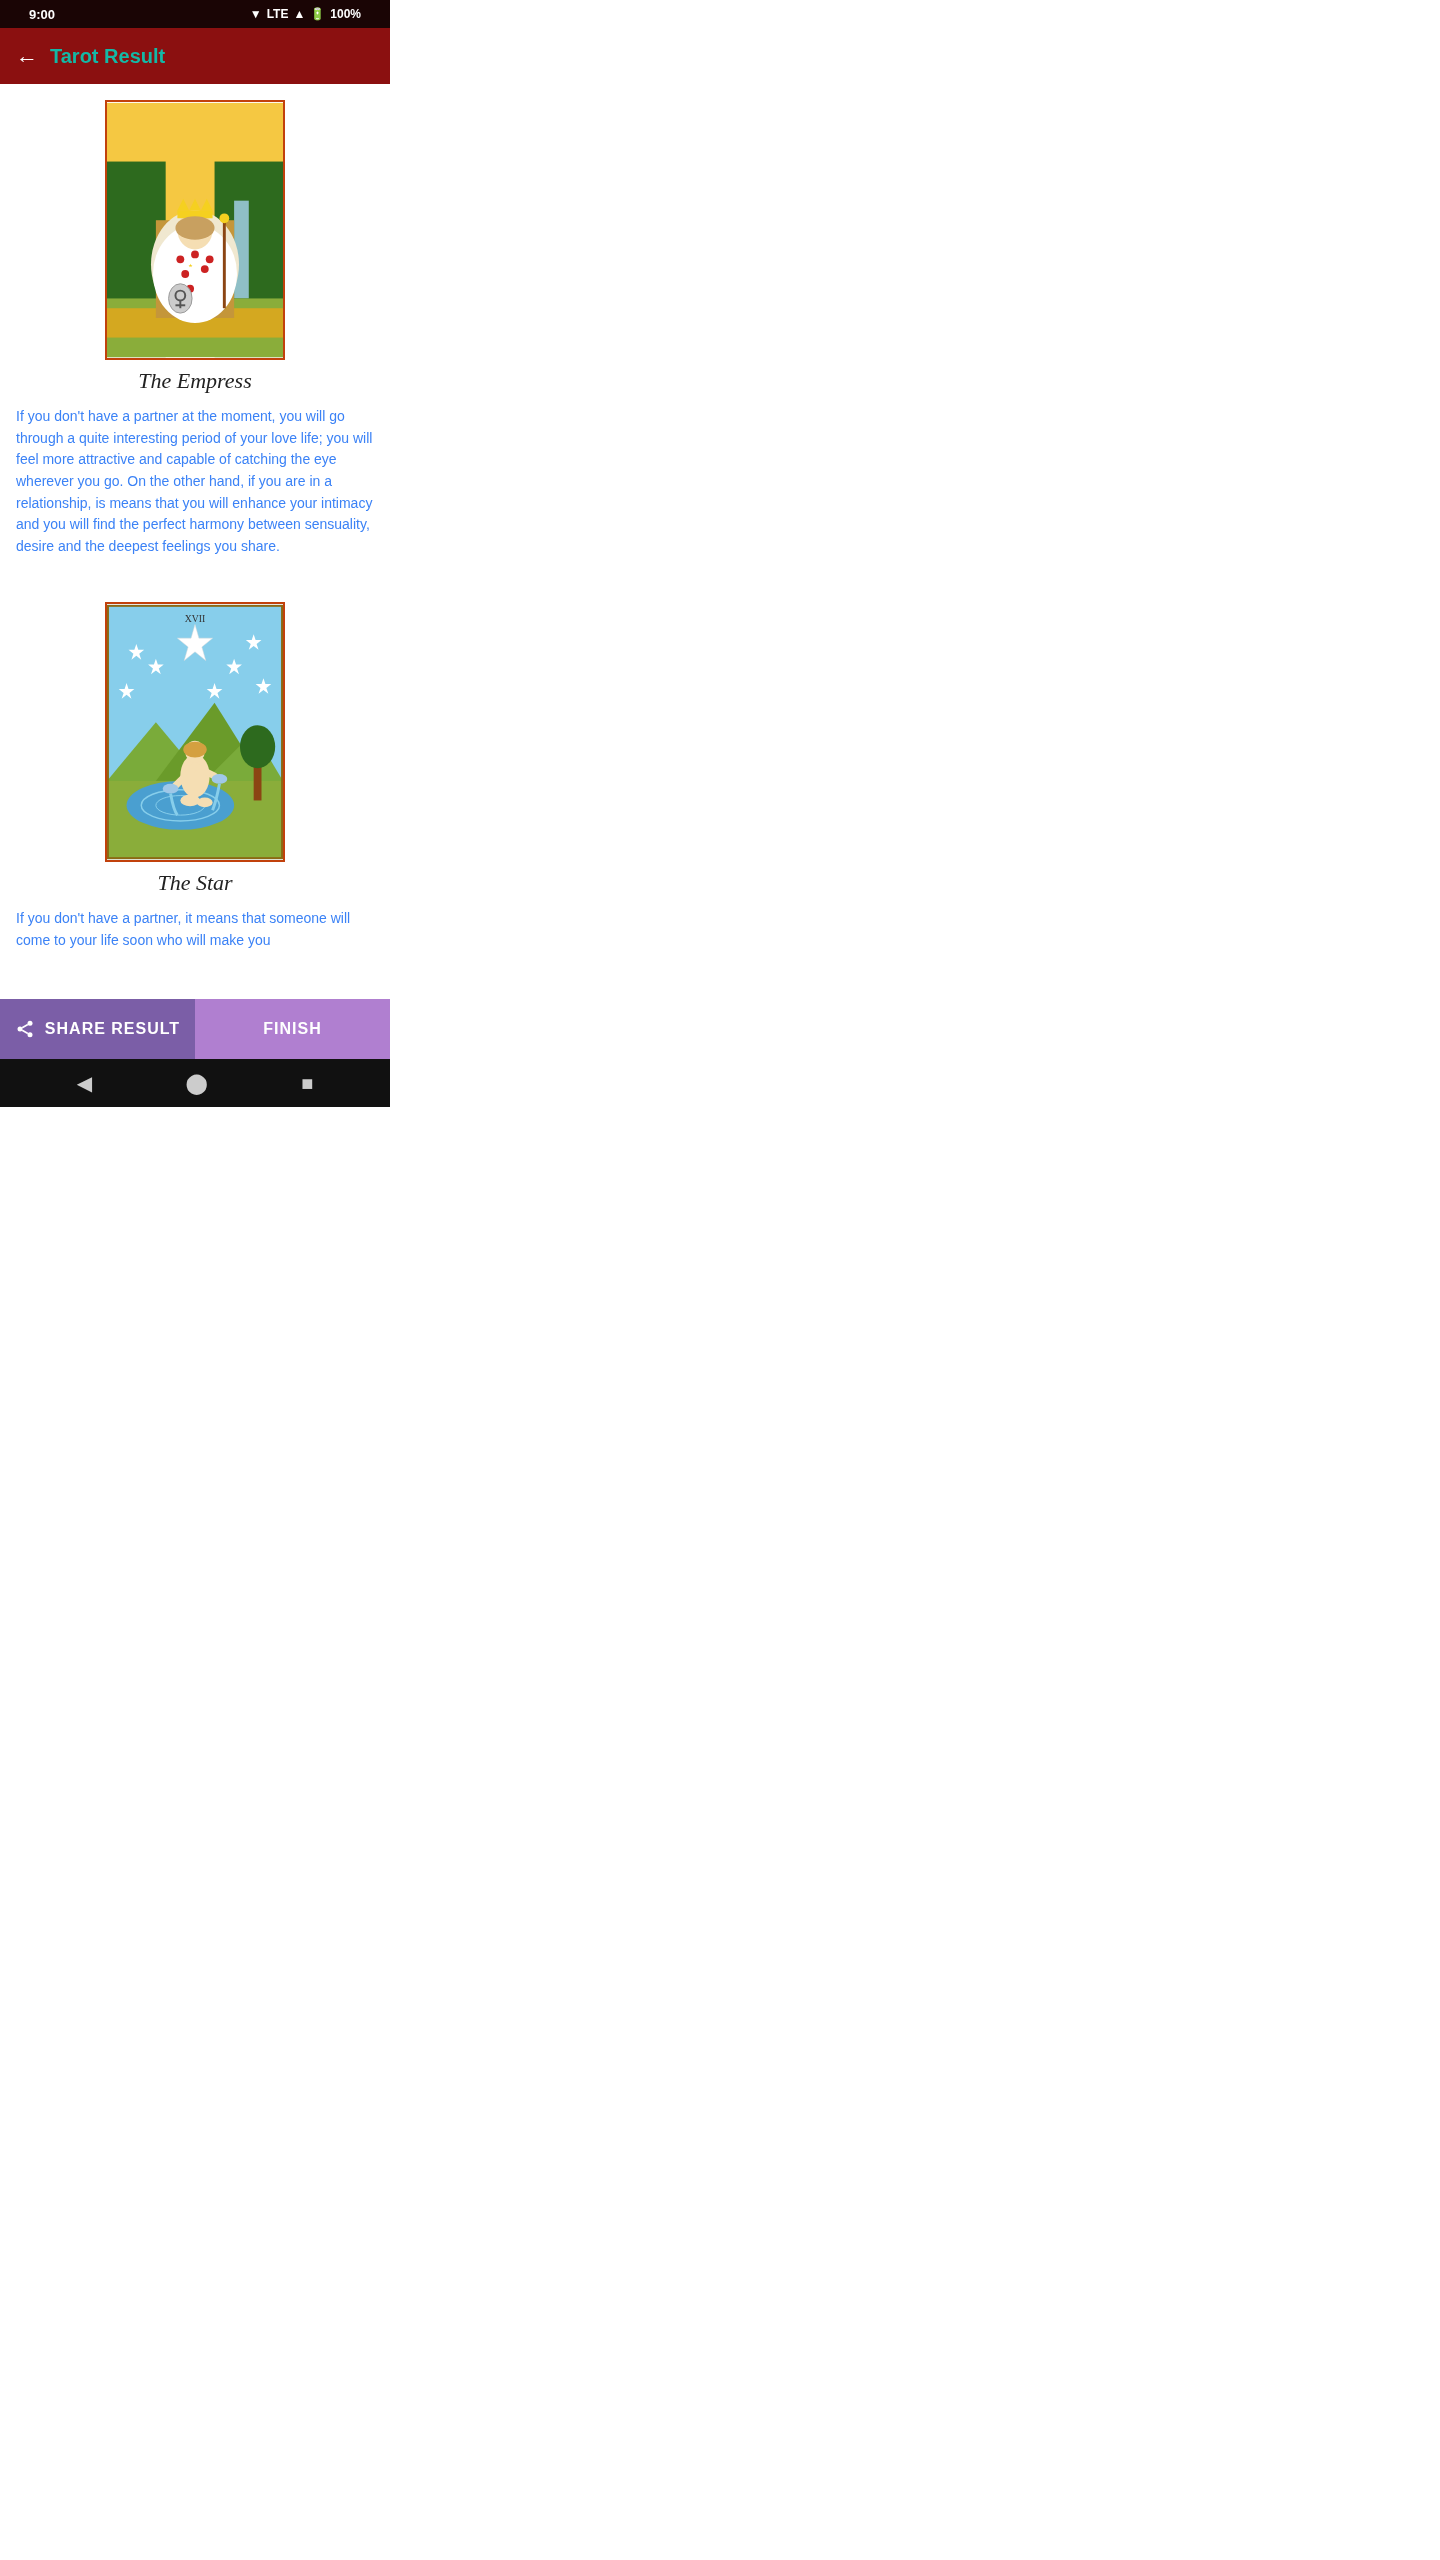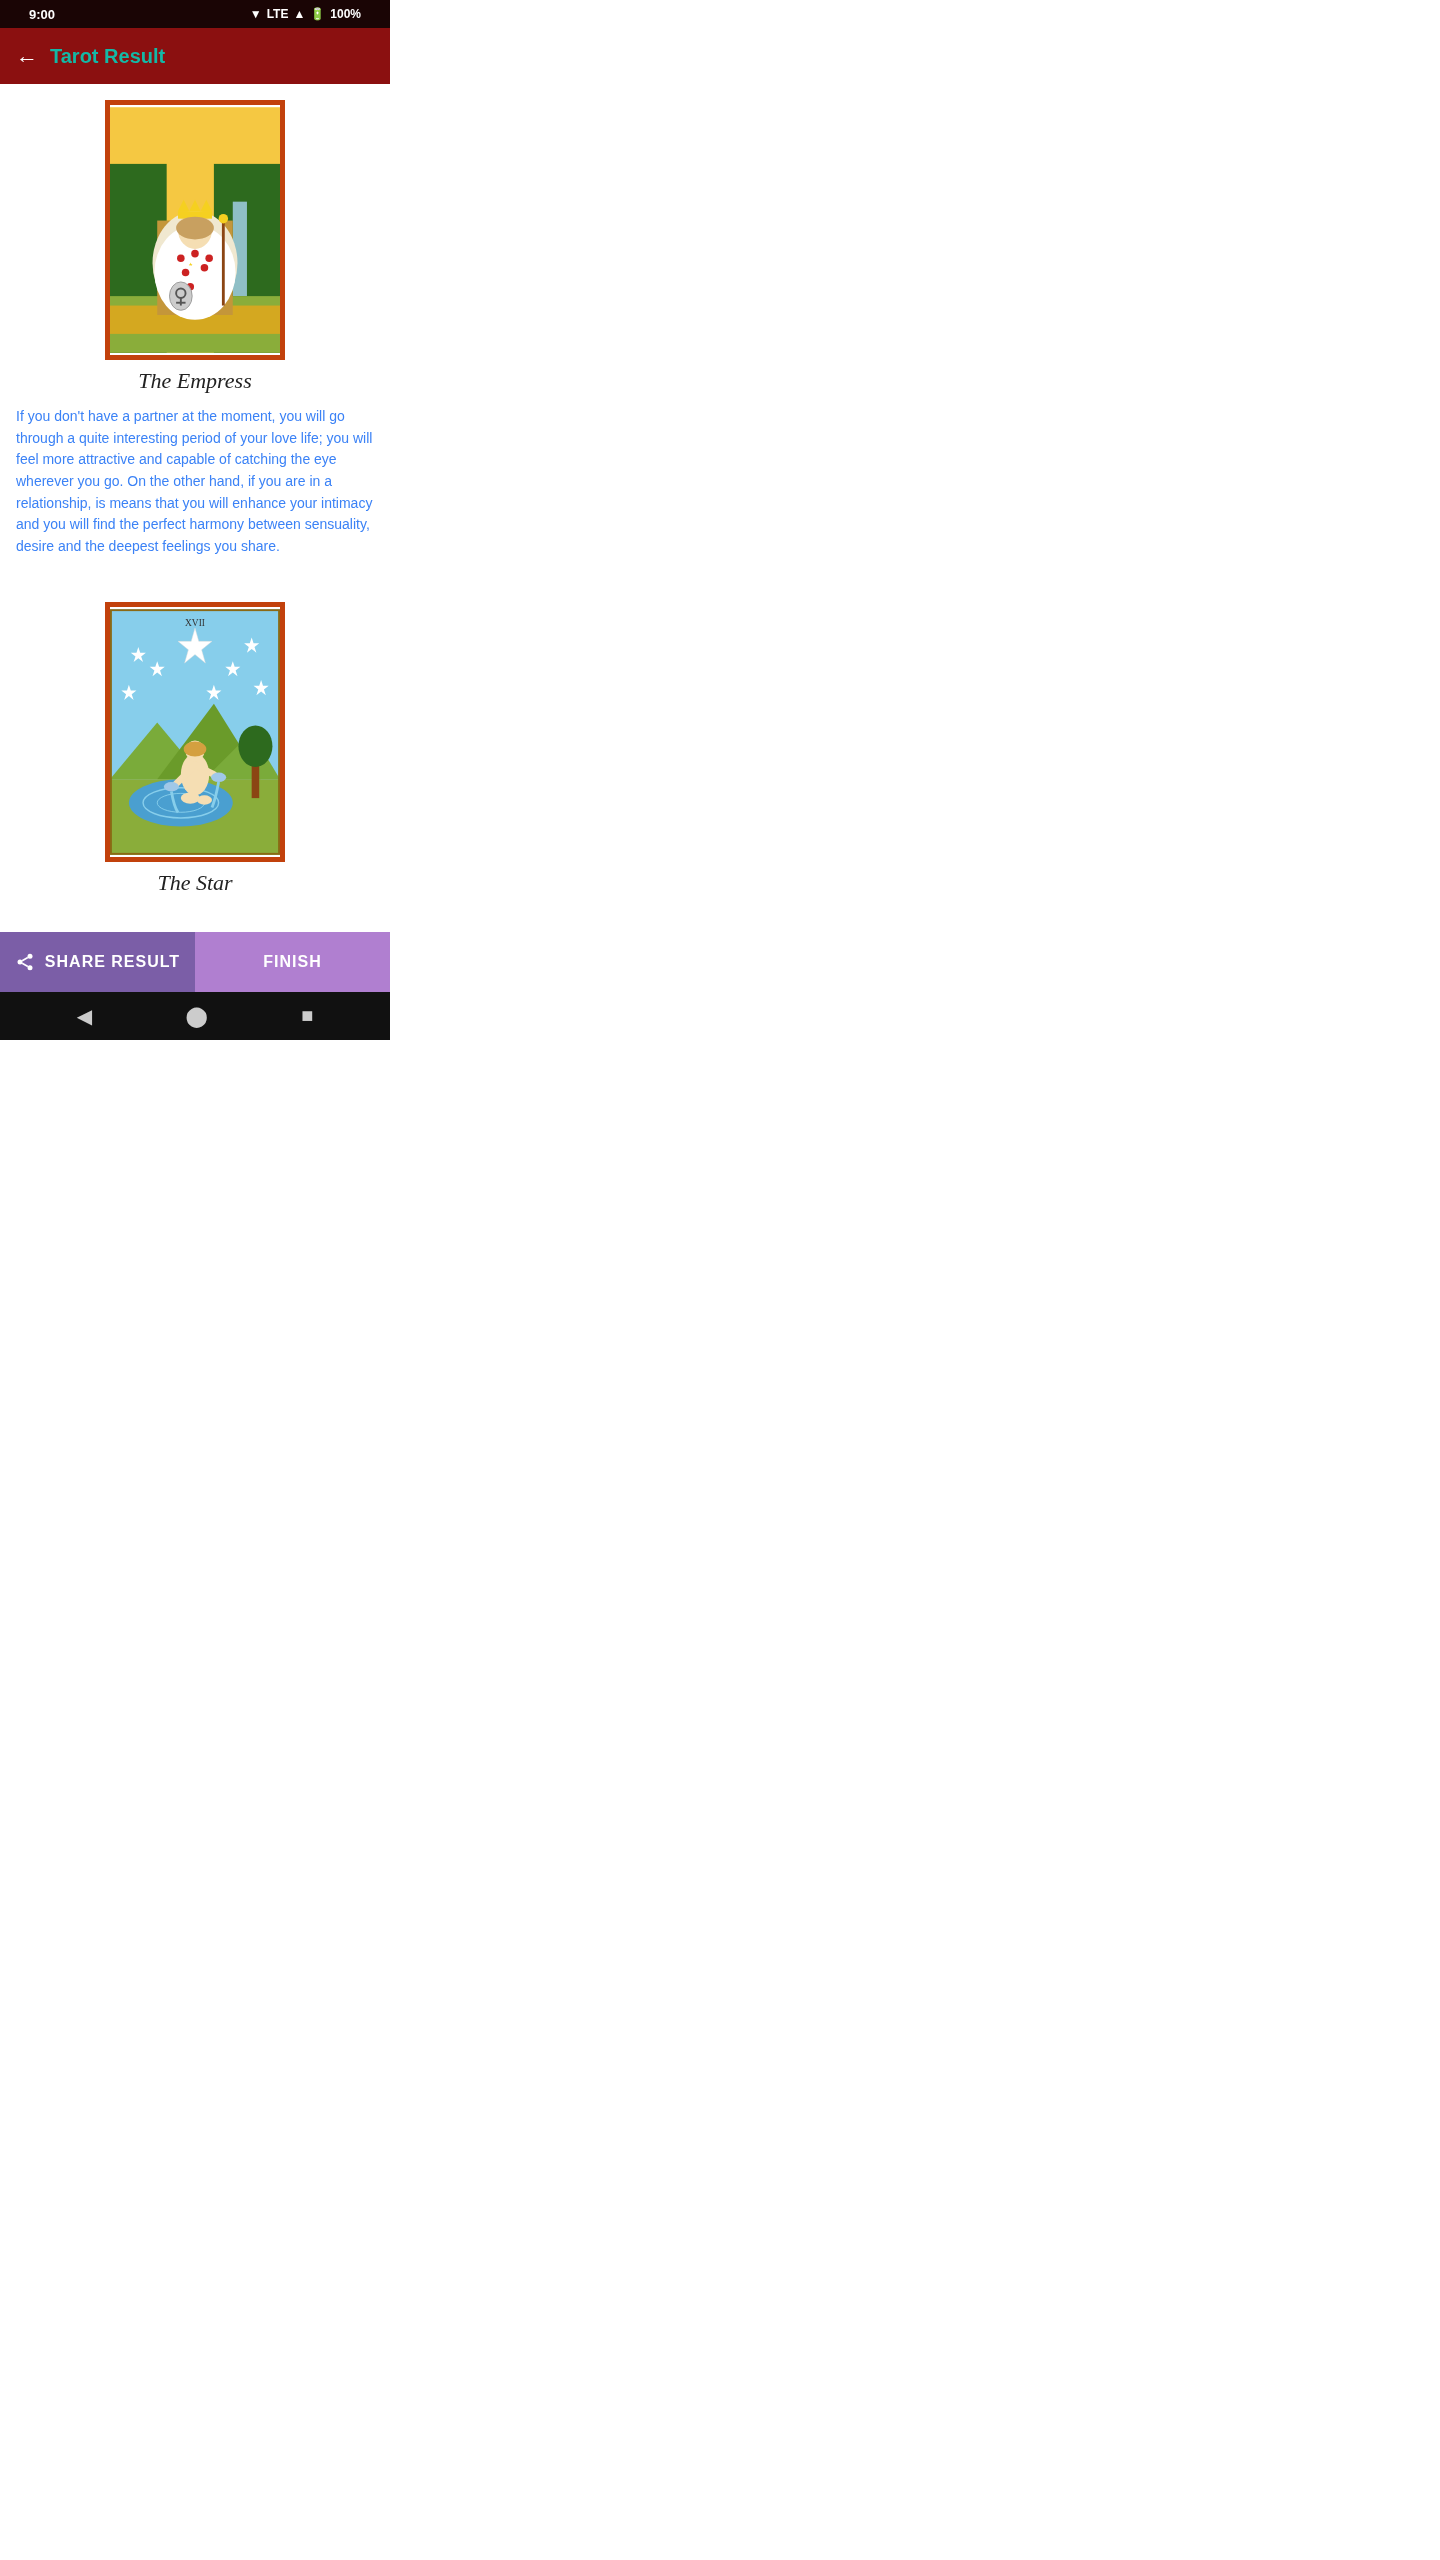--- a/index.html
+++ b/index.html
@@ -77,21 +77,21 @@
     .card-section {
       display: flex;
       flex-direction: column;
       align-items: center;
       margin-bottom: 20px;
     }
 
     .card-image {
       width: 180px;
       height: 260px;
-      border: 5px solid #c2410c;
+      border: 2px solid #c2410c;
       margin-bottom: 8px;
       position: relative;
       overflow: hidden;
     }
 
     .card-title {
       font-family: 'Georgia', serif;
       font-size: 22px;
       color: #222;
       text-align: center;
@@ -294,20 +294,21 @@
 
         <ellipse cx="85" cy="200" rx="10" ry="6" fill="#f5deb3"></ellipse>
         <ellipse cx="100" cy="202" rx="8" ry="5" fill="#f5deb3"></ellipse>
 
         <text x="90" y="18" text-anchor="middle" font-family="serif" font-size="10" fill="#333">XVII</text>
 
         <rect x="1" y="1" width="178" height="258" fill="none" stroke="#8B6914" stroke-width="2"></rect>
       </svg>
     </div>
     <div class="card-title">The Star</div>
+    <p class="card-description">If you don't have a partner, it means that someone will come to your life soon who will make you</p>
   </div>
 
 </div>
 
 <div class="bottom-buttons">
   <button class="share-btn">
     <svg class="share-icon" viewBox="0 0 24 24" fill="white" xmlns="http://www.w3.org/2000/svg">
       <circle cx="18" cy="5" r="3" fill="white"></circle>
       <circle cx="6" cy="12" r="3" fill="white"></circle>
       <circle cx="18" cy="19" r="3" fill="white"></circle>

